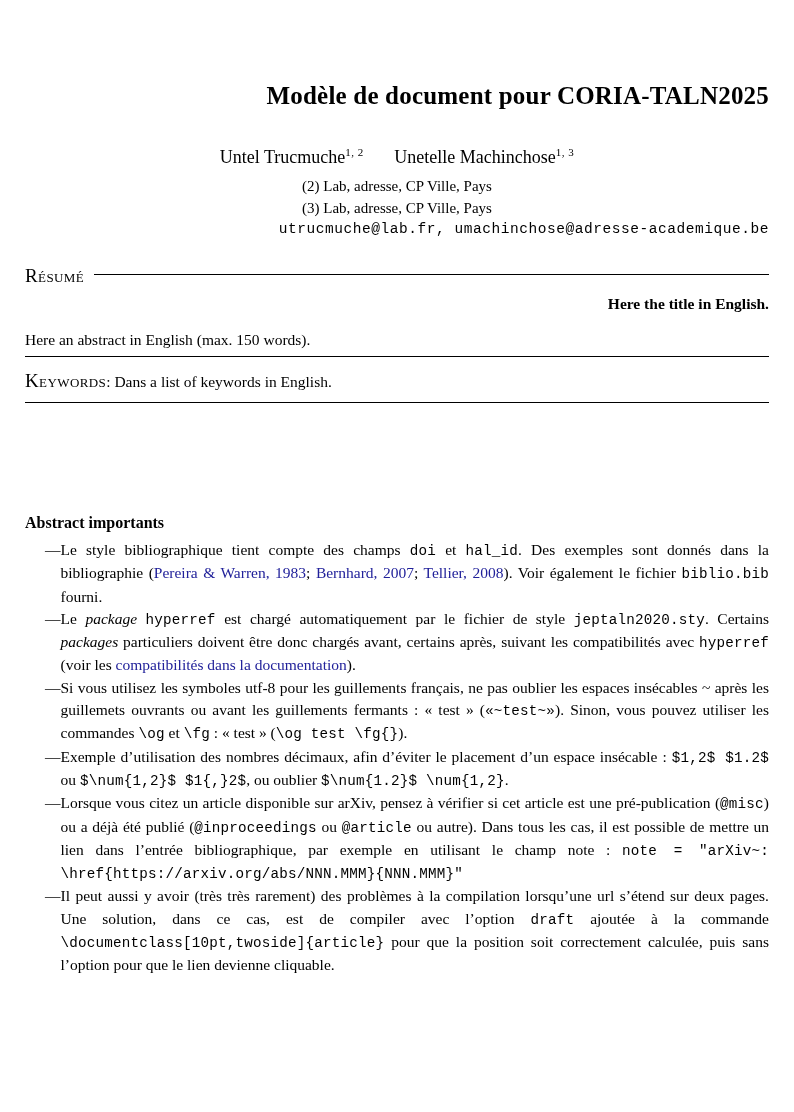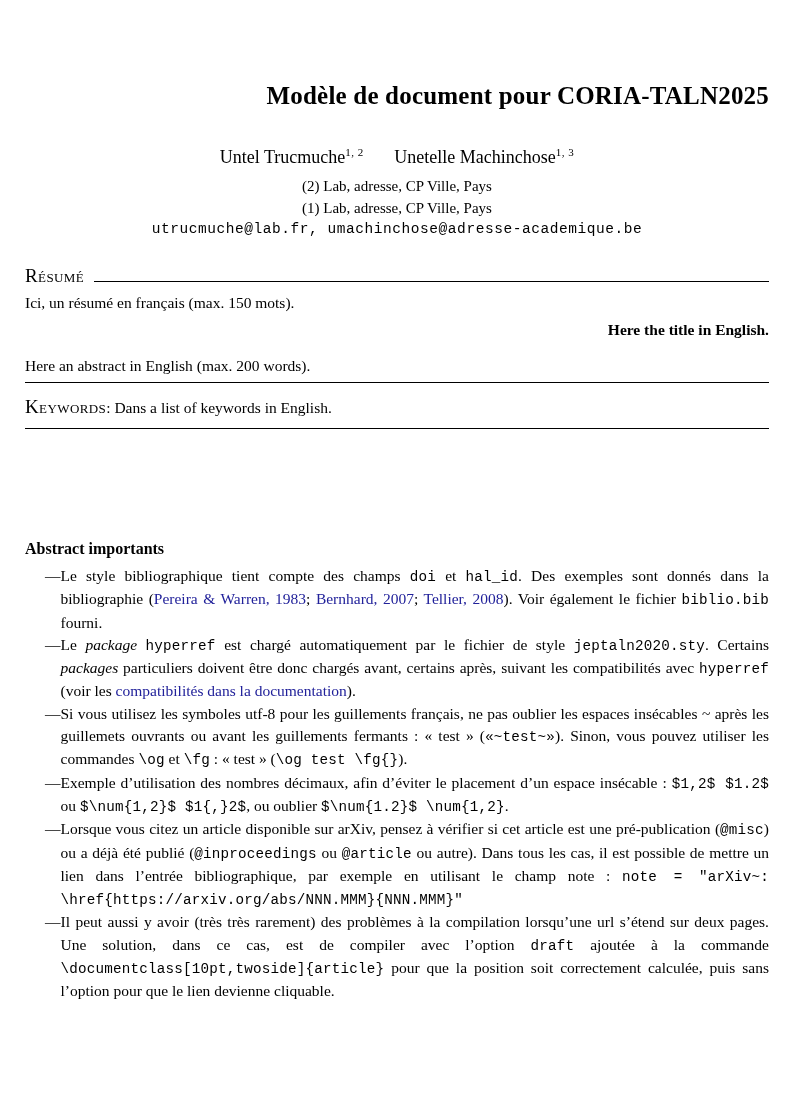--- a/index.html
+++ b/index.html
@@ -36,29 +36,29 @@
   .authors .author + .author{margin-left:26px;}
   .authors sup{font-size:11px;letter-spacing:.5px;margin-top:43px;}
   .affiliations{
     margin-top:7px;
     text-align:center;
     font-size:15px;
     line-height:22px;
   }
   .email{
     margin-top:2px;
-    text-align:center;
+    text-align:right;
     font-family:"Liberation Mono","DejaVu Sans Mono",monospace;
     font-size:14.5px;
     letter-spacing:.55px;
   }
   
   .sechead{
     display:flex;
-    align-items:flex-end;
+    align-items:center;
   }
   .sechead .sc-label{
     font-variant:small-caps;
     font-size:19px;
     line-height:20px;
     letter-spacing:.4px;
     white-space:nowrap;
   }
   .sechead .rule{
     flex:1;
@@ -120,33 +120,32 @@
 
   <div class="title">Modèle de document pour CORIA-TALN2025</div>
 
   <div class="authors">
     <span class="author"><span>Untel Trucmuche</span><sup>1, 2</sup></span>
     <span class="author"><span>Unetelle Machinchose</span><sup>1, 3</sup></span>
   </div>
 
   <div class="affiliations">
     <div>(2) Lab, adresse, CP Ville, Pays</div>
-    <div>(1) Lab, adresse, CP Ville, Pays</div>
+    <div>(3) Lab, adresse, CP Ville, Pays</div>
   </div>
 
   <div class="email">utrucmuche@lab.fr, umachinchose@adresse-academique.be</div>
 
   <div class="sechead mt-resume">
     <span class="sc-label">Résumé</span>
     <span class="rule"></span>
   </div>
-  <div class="resume-text">Ici, un résumé en français (max. 150 mots).</div>
 
   <div class="abstract-title">Here the title in English.</div>
-  <div class="abstract-text">Here an abstract in English (max. 200 words).</div>
+  <div class="abstract-text">Here an abstract in English (max. 150 words).</div>
 
 
   <div class="kwline">
     <span class="sc-label">Keywords</span><span>: </span><span>Dans a list of keywords in English.</span>
   </div>
 
   <div class="hr-full"></div>
 
   <div class="reminders-heading">Abstract importants</div>
 

